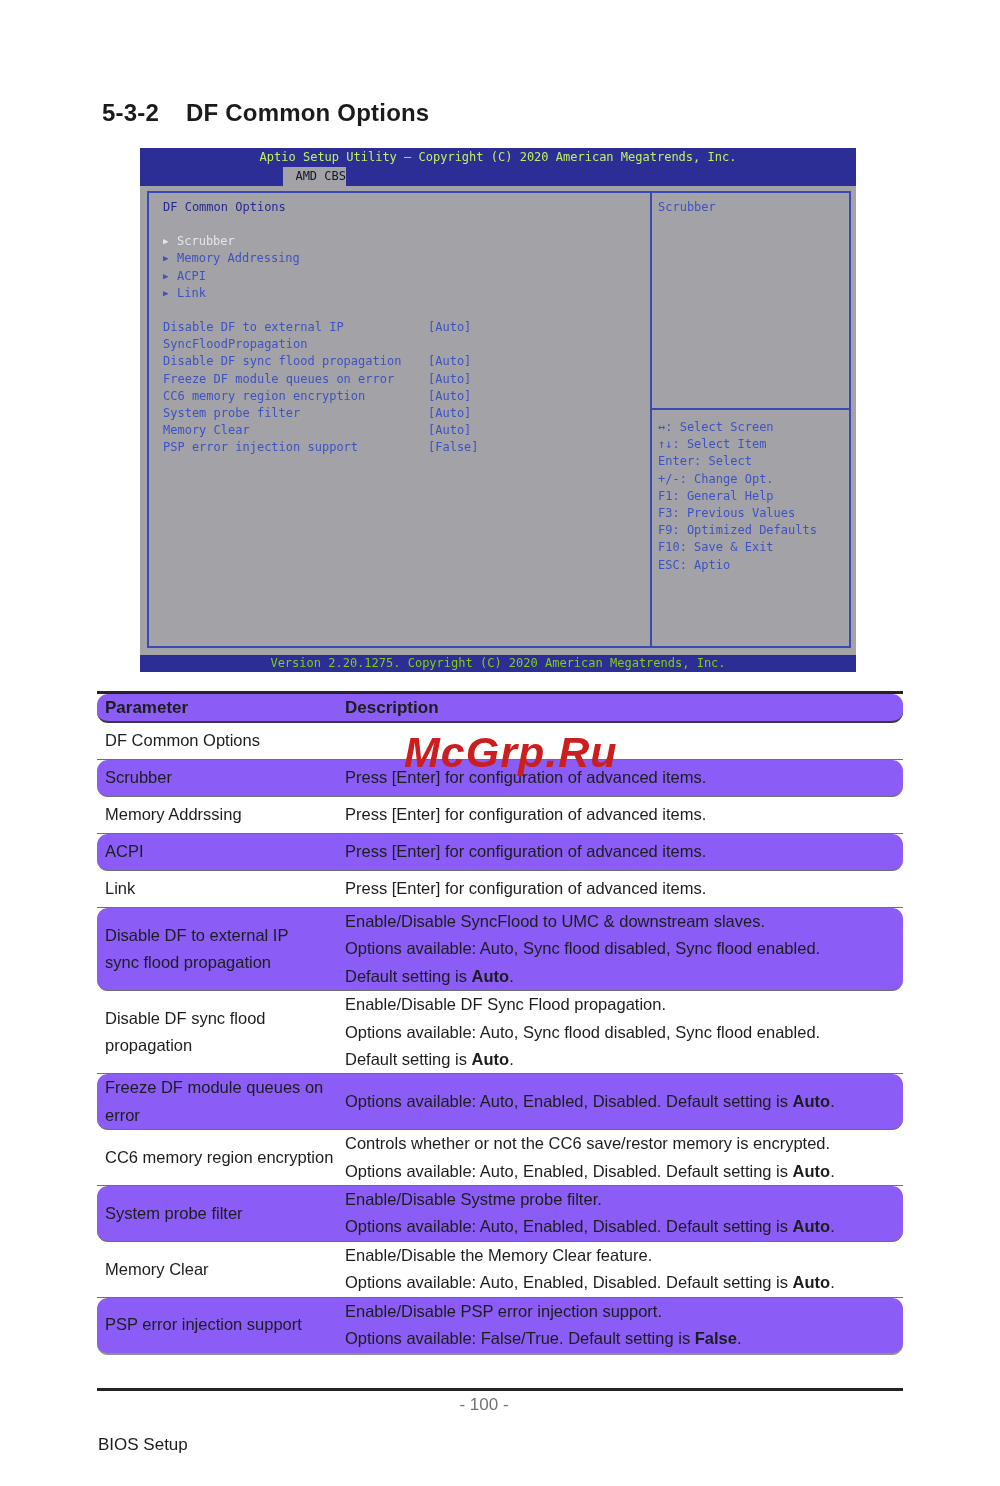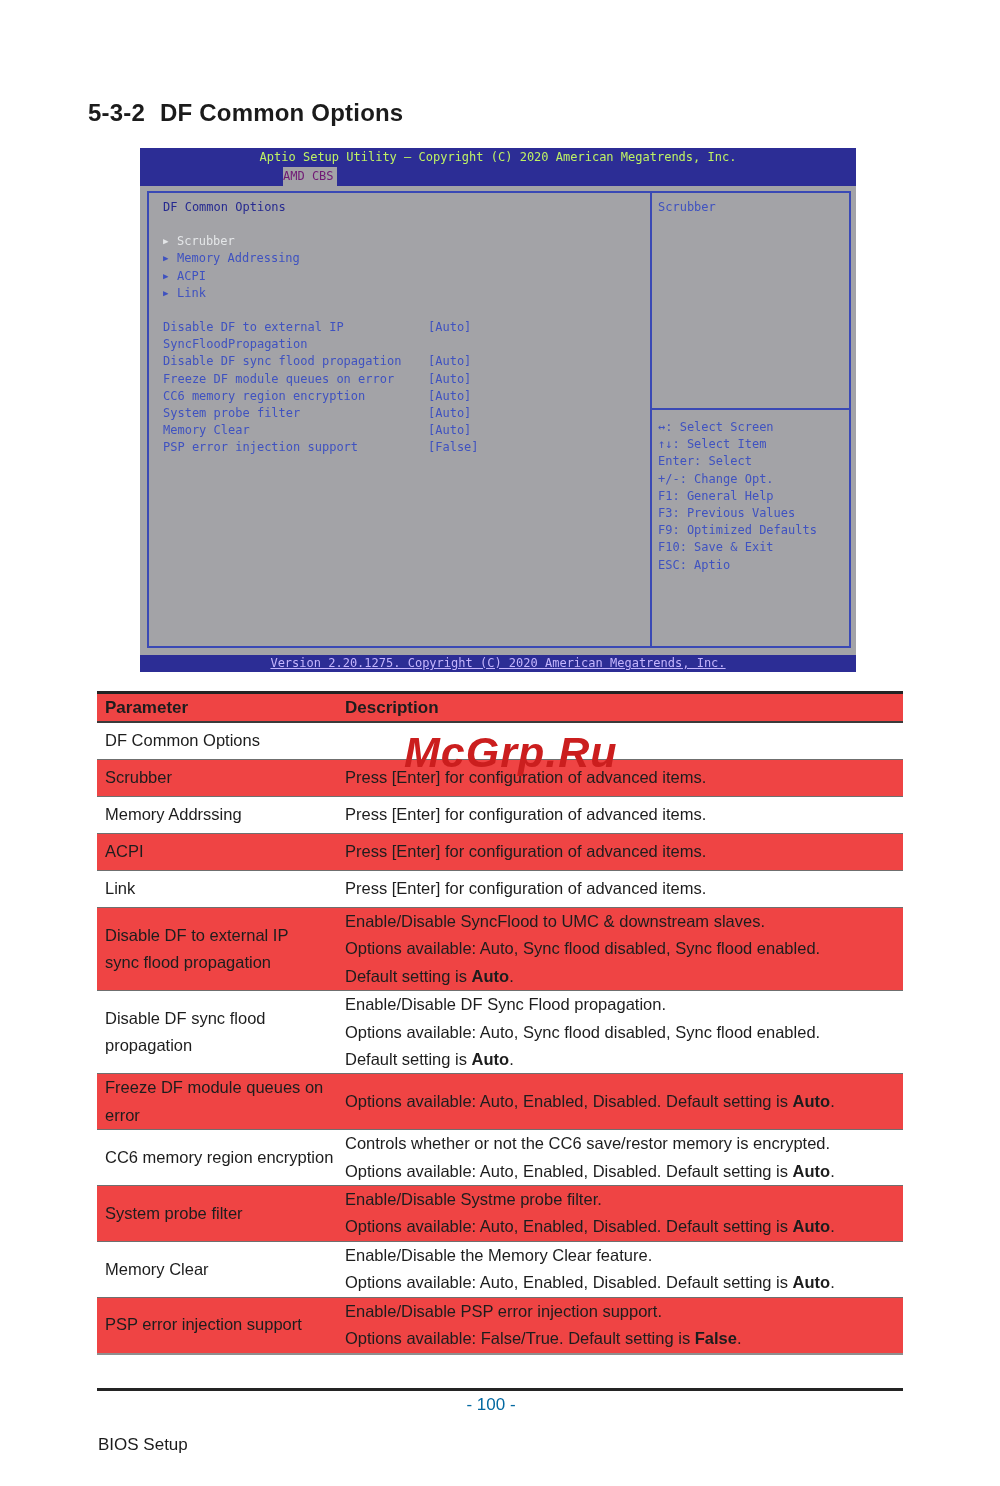--- a/index.html
+++ b/index.html
@@ -1,67 +1,67 @@
 <!DOCTYPE html>
 <html><head>
 <meta charset="utf-8">
 <style>
   html,body{margin:0;padding:0;}
   body{
     width:1000px;height:1486px;background:#ffffff;position:relative;
     font-family:"Liberation Sans",sans-serif;color:#1d1d1d;overflow:hidden;
   }
   
-  .heading{position:absolute;left:88px;top:99px;display:flex;gap:15px;
+  .heading{position:absolute;left:102px;top:99px;display:flex;gap:27px;
     font-size:24px;font-weight:bold;color:#1b1b1b;letter-spacing:0.2px;}
   
   .bios{position:absolute;left:140px;top:148px;width:716px;height:524px;
     background:#2c2d95;font-family:"DejaVu Sans Mono",monospace;font-size:12px;}
   .bios-titlebar{height:19px;line-height:19px;text-align:center;color:#bef264;}
   .bios-tabrow{height:19px;position:relative;}
-  .bios-tab{position:absolute;left:143px;top:0;width:54px;height:19px;line-height:19px;
-    background:#a3a3a7;color:#701a75;text-align:left;}
+  .bios-tab{position:absolute;left:143px;top:0;width:63px;height:19px;line-height:19px;
+    background:#a3a3a7;color:#0f172a;text-align:right;}
   .bios-content{position:absolute;left:0;top:38px;width:716px;height:469px;background:#a3a3a7;}
   .bios-box{position:absolute;left:7px;top:5px;width:704px;height:457px;box-sizing:border-box;
     border:2px solid #3a49b5;display:flex;}
   .bios-left{width:501px;box-sizing:border-box;padding:6px 0 0 14px;color:#3f52c0;line-height:17.2px;}
   .bios-left .pane-title{color:#262a90;}
   .bios-menu{margin-top:17px;}
   .menu-item{display:flex;}
   .menu-item .arrow{width:14px;font-size:9px;line-height:17.2px;}
   .menu-item.selected{color:#e4e6e8;}
   .bios-options{margin-top:17px;}
   .opt-row{display:flex;align-items:flex-start;}
   .opt-label{width:265px;}
   .bios-right{flex:1;box-sizing:border-box;border-left:2px solid #3a49b5;display:flex;
     flex-direction:column;color:#3f52c0;line-height:17.2px;}
   .help-top{height:215px;box-sizing:border-box;padding:6px 0 0 6px;}
   .help-keys{border-top:2px solid #3a49b5;padding:9px 0 0 6px;}
   .bios-statusbar{position:absolute;left:0;top:507px;width:716px;height:17px;line-height:17px;
-    background:#2c2d95;color:#c4b5fd;text-align:center;text-decoration:underline;}
+    background:#2c2d95;color:#84cc16;text-align:center;}
   
   .wm{position:absolute;left:404px;top:716px;z-index:6;color:#cb1e1e;
     font-style:italic;font-weight:700;font-size:43px;letter-spacing:1px;margin-top:12px;}
   
   .ptable{position:absolute;left:97px;top:691px;width:806px;border-top:3px solid #242424;}
   .trow{display:flex;min-height:37px;border-bottom:1.5px solid #6f6f6f;box-sizing:border-box;}
-  .trow.shaded{background:#ef4444;}
+  .trow.shaded{background:#8b5cf6;border-radius:11px;}
   .trow.thead{min-height:29px;border-bottom:2px solid #3a3a3a;}
   .trow.thead .tcell{font-weight:bold;font-size:17px;line-height:20px;}
   .trow.last{border-bottom:2.5px solid #8f8f8f;}
   .tcell{display:flex;flex-direction:column;justify-content:center;
     font-size:16.5px;line-height:27.4px;color:#1d1d1d;}
   .tparam{width:248px;box-sizing:border-box;padding-left:8px;}
   .tparam div{white-space:nowrap;}
   .tdesc{flex:1;padding-right:6px;}
   
   .footer-line{position:absolute;left:97px;top:1388px;width:806px;height:3px;background:#242424;}
   .footer-left{position:absolute;left:98px;top:1395px;font-size:17px;color:#1b1b1b;margin-top:40px;}
-  .footer-page{position:absolute;left:88px;top:1395px;width:806px;text-align:center;
-    font-size:17px;color:#0369a1;}
+  .footer-page{position:absolute;left:81px;top:1395px;width:806px;text-align:center;
+    font-size:17px;color:#737373;}
 </style>
 </head>
 <body>
 
 <div class="heading">
   <span>5-3-2</span>
   <span>DF Common Options</span>
 </div>
 
 <div class="bios">

